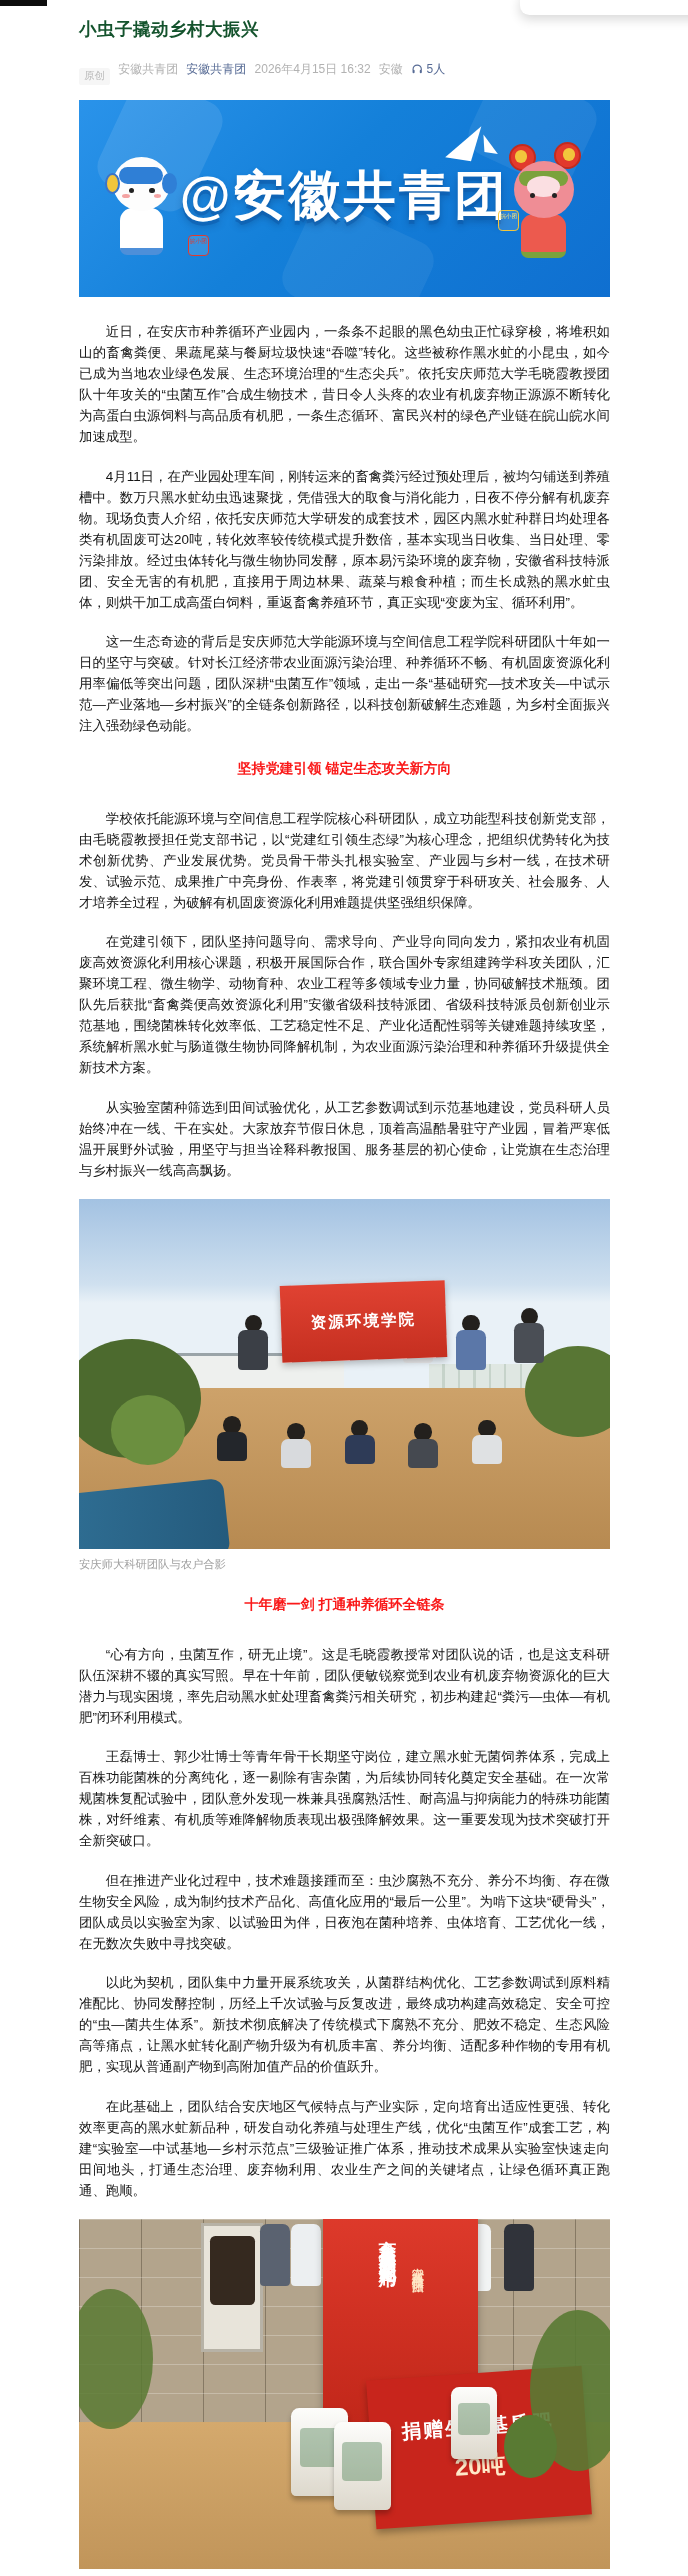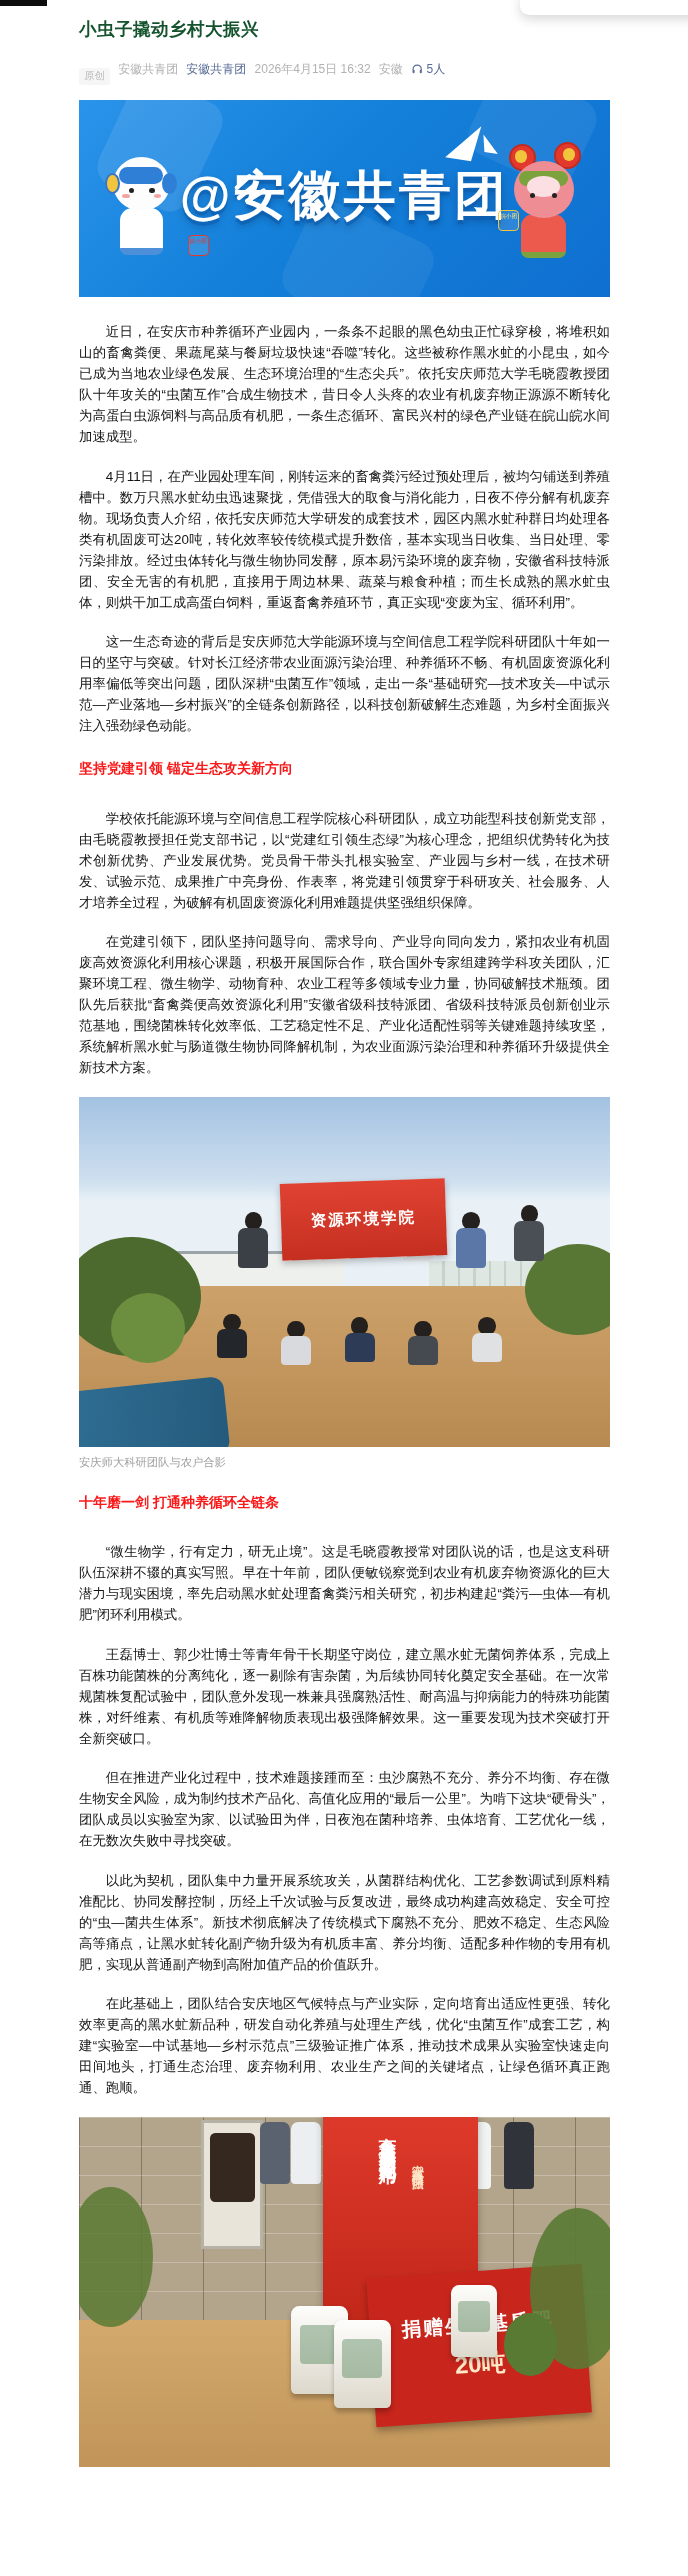--- a/index.html
+++ b/index.html
@@ -20,21 +20,21 @@
   .banner .shape { position:absolute; background:rgba(255,255,255,.10); border-radius:20.6px; transform:rotate(25deg); }
   .banner-text { position:absolute; left:50%; top:50%; transform:translate(-50%,-54%);
     font-size:52px; font-weight:bold; color:#ffffff; white-space:nowrap; letter-spacing:3.1px;
     text-shadow:0 3.6px 0 rgba(12,90,170,.55), 0 5.2px 7.2px rgba(0,40,90,.35); }
   .mascot { position:absolute; }
   .m-head { position:relative; border-radius:50%; }
   .stamp { position:absolute; width:20.6px; height:20.6px; border-radius:4.1px; border:1.5px solid #e23a2e; color:#e23a2e;
     font-size:5.7px; line-height:1.05; text-align:center; padding-top:1.5px; background:rgba(255,255,255,.12); }
   .body-text { margin-top:24px; }
   .para { font-size:13.4px; line-height:21px; color:#141414; text-indent:2em; margin-bottom:18.5px; text-align:justify; }
-  .sec-heading { font-size:14px; line-height:18.5px; font-weight:bold; color:#fa1919; margin:23px 0 30px; }
+  .sec-heading { font-size:14px; line-height:18.5px; font-weight:bold; color:#fa1919; text-align:center; margin:23px 0 30px; }
   .photo { position:relative; width:531px; height:350px; overflow:hidden; margin:3.1px 0 0; }
   .photo-caption { font-size:11.3px; color:#a0a0a0; text-align:left; margin:8.2px 0 23px; }
   
   .p1-sky { position:absolute; inset:0; background:linear-gradient(#a3c2e2 0%,#cfe0ef 45%,#e9f1f7 55%); height:54%; width:100%; }
   .p1-build { position:absolute; left:4%; top:44%; width:46%; height:11%; background:#eef0ee; border-top:3.1px solid #9aa4a8; }
   .p1-green { position:absolute; right:0; top:47%; width:34%; height:9%; background:repeating-linear-gradient(90deg,#dfe7e2 0 13.4px,#c6d3ca 13.4px 15.5px); }
   .p1-ground { position:absolute; left:0; top:54%; width:100%; height:46%; background:linear-gradient(#cda26a,#b78a51); }
   .p1-bush { position:absolute; border-radius:50%; background:#4c6a2e; }
   .p1-tarp { position:absolute; left:-2%; bottom:-4%; width:30%; height:22%; background:linear-gradient(100deg,#2f6e93,#245a7c); border-radius:12.4px; transform:rotate(-6deg); }
   .p1-flag { position:absolute; left:38%; top:24%; width:165px; height:77px; background:linear-gradient(#e04232,#c52f20);
@@ -141,20 +141,21 @@
 
     <div class="body-text">
       <p class="para">近日，在安庆市种养循环产业园内，一条条不起眼的黑色幼虫正忙碌穿梭，将堆积如山的畜禽粪便、果蔬尾菜与餐厨垃圾快速“吞噬”转化。这些被称作黑水虻的小昆虫，如今已成为当地农业绿色发展、生态环境治理的“生态尖兵”。依托安庆师范大学毛晓霞教授团队十年攻关的“虫菌互作”合成生物技术，昔日令人头疼的农业有机废弃物正源源不断转化为高蛋白虫源饲料与高品质有机肥，一条生态循环、富民兴村的绿色产业链在皖山皖水间加速成型。</p>
       <p class="para">4月11日，在产业园处理车间，刚转运来的畜禽粪污经过预处理后，被均匀铺送到养殖槽中。数万只黑水虻幼虫迅速聚拢，凭借强大的取食与消化能力，日夜不停分解有机废弃物。现场负责人介绍，依托安庆师范大学研发的成套技术，园区内黑水虻种群日均处理各类有机固废可达20吨，转化效率较传统模式提升数倍，基本实现当日收集、当日处理、零污染排放。经过虫体转化与微生物协同发酵，原本易污染环境的废弃物，安徽省科技特派团、安全无害的有机肥，直接用于周边林果、蔬菜与粮食种植；而生长成熟的黑水虻虫体，则烘干加工成高蛋白饲料，重返畜禽养殖环节，真正实现“变废为宝、循环利用”。</p>
       <p class="para">这一生态奇迹的背后是安庆师范大学能源环境与空间信息工程学院科研团队十年如一日的坚守与突破。针对长江经济带农业面源污染治理、种养循环不畅、有机固废资源化利用率偏低等突出问题，团队深耕“虫菌互作”领域，走出一条“基础研究—技术攻关—中试示范—产业落地—乡村振兴”的全链条创新路径，以科技创新破解生态难题，为乡村全面振兴注入强劲绿色动能。</p>
 
       <h2 class="sec-heading">坚持党建引领 锚定生态攻关新方向</h2>
 
       <p class="para">学校依托能源环境与空间信息工程学院核心科研团队，成立功能型科技创新党支部，由毛晓霞教授担任党支部书记，以“党建红引领生态绿”为核心理念，把组织优势转化为技术创新优势、产业发展优势。党员骨干带头扎根实验室、产业园与乡村一线，在技术研发、试验示范、成果推广中亮身份、作表率，将党建引领贯穿于科研攻关、社会服务、人才培养全过程，为破解有机固废资源化利用难题提供坚强组织保障。</p>
       <p class="para">在党建引领下，团队坚持问题导向、需求导向、产业导向同向发力，紧扣农业有机固废高效资源化利用核心课题，积极开展国际合作，联合国外专家组建跨学科攻关团队，汇聚环境工程、微生物学、动物育种、农业工程等多领域专业力量，协同破解技术瓶颈。团队先后获批“畜禽粪便高效资源化利用”安徽省级科技特派团、省级科技特派员创新创业示范基地，围绕菌株转化效率低、工艺稳定性不足、产业化适配性弱等关键难题持续攻坚，系统解析黑水虻与肠道微生物协同降解机制，为农业面源污染治理和种养循环升级提供全新技术方案。</p>
+      <p class="para">从实验室菌种筛选到田间试验优化，从工艺参数调试到示范基地建设，党员科研人员始终冲在一线、干在实处。大家放弃节假日休息，顶着高温酷暑驻守产业园，冒着严寒低温开展野外试验，用坚守与担当诠释科教报国、服务基层的初心使命，让党旗在生态治理与乡村振兴一线高高飘扬。</p>
 
       <div class="photo">
         <div class="p1-sky"></div>
         <div class="p1-build"></div>
         <div class="p1-green"></div>
         <div class="p1-ground"></div>
         <div class="p1-bush" style="left:-3%;top:40%;width:26%;height:34%;"></div>
         <div class="p1-bush" style="left:6%;top:56%;width:14%;height:20%;background:#6b8f3f;"></div>
         <div class="p1-bush" style="right:-4%;top:42%;width:20%;height:26%;background:#587634;"></div>
         <div class="p1-tarp"></div>
@@ -195,21 +196,21 @@
           </div>
         <div class="person crouch" style="left:74%;top:63%;">
             <div class="ph"></div>
             <div class="pb" style="background:#dfe1e3;"></div>
           </div>
       </div>
       <div class="photo-caption">安庆师大科研团队与农户合影</div>
 
       <h2 class="sec-heading">十年磨一剑 打通种养循环全链条</h2>
 
-      <p class="para">“微生物学，行有定力，研无止境”。这是毛晓霞教授常对团队说的话，也是这支科研队伍深耕不辍的真实写照。早在十年前，团队便敏锐察觉到农业有机废弃物资源化的巨大潜力与现实困境，率先启动黑水虻处理畜禽粪污相关研究，初步构建起“粪污—虫体—有机肥”闭环利用模式。</p>
+      <p class="para">“心有方向，虫菌互作，研无止境”。这是毛晓霞教授常对团队说的话，也是这支科研队伍深耕不辍的真实写照。早在十年前，团队便敏锐察觉到农业有机废弃物资源化的巨大潜力与现实困境，率先启动黑水虻处理畜禽粪污相关研究，初步构建起“粪污—虫体—有机肥”闭环利用模式。</p>
       <p class="para">王磊博士、郭少壮博士等青年骨干长期坚守岗位，建立黑水虻无菌饲养体系，完成上百株功能菌株的分离纯化，逐一剔除有害杂菌，为后续协同转化奠定安全基础。在一次常规菌株复配试验中，团队意外发现一株兼具强腐熟活性、耐高温与抑病能力的特殊功能菌株，对纤维素、有机质等难降解物质表现出极强降解效果。这一重要发现为技术突破打开全新突破口。</p>
       <p class="para">但在推进产业化过程中，技术难题接踵而至：虫沙腐熟不充分、养分不均衡、存在微生物安全风险，成为制约技术产品化、高值化应用的“最后一公里”。为啃下这块“硬骨头”，团队成员以实验室为家、以试验田为伴，日夜泡在菌种培养、虫体培育、工艺优化一线，在无数次失败中寻找突破。</p>
       <p class="para">以此为契机，团队集中力量开展系统攻关，从菌群结构优化、工艺参数调试到原料精准配比、协同发酵控制，历经上千次试验与反复改进，最终成功构建高效稳定、安全可控的“虫—菌共生体系”。新技术彻底解决了传统模式下腐熟不充分、肥效不稳定、生态风险高等痛点，让黑水虻转化副产物升级为有机质丰富、养分均衡、适配多种作物的专用有机肥，实现从普通副产物到高附加值产品的价值跃升。</p>
       <p class="para">在此基础上，团队结合安庆地区气候特点与产业实际，定向培育出适应性更强、转化效率更高的黑水虻新品种，研发自动化养殖与处理生产线，优化“虫菌互作”成套工艺，构建“实验室—中试基地—乡村示范点”三级验证推广体系，推动技术成果从实验室快速走向田间地头，打通生态治理、废弃物利用、农业生产之间的关键堵点，让绿色循环真正跑通、跑顺。</p>
 
       <div class="photo">
         <div class="p2-wall"></div>
         <div class="p2-dirt"></div>
 
         <div class="p2-poster">

